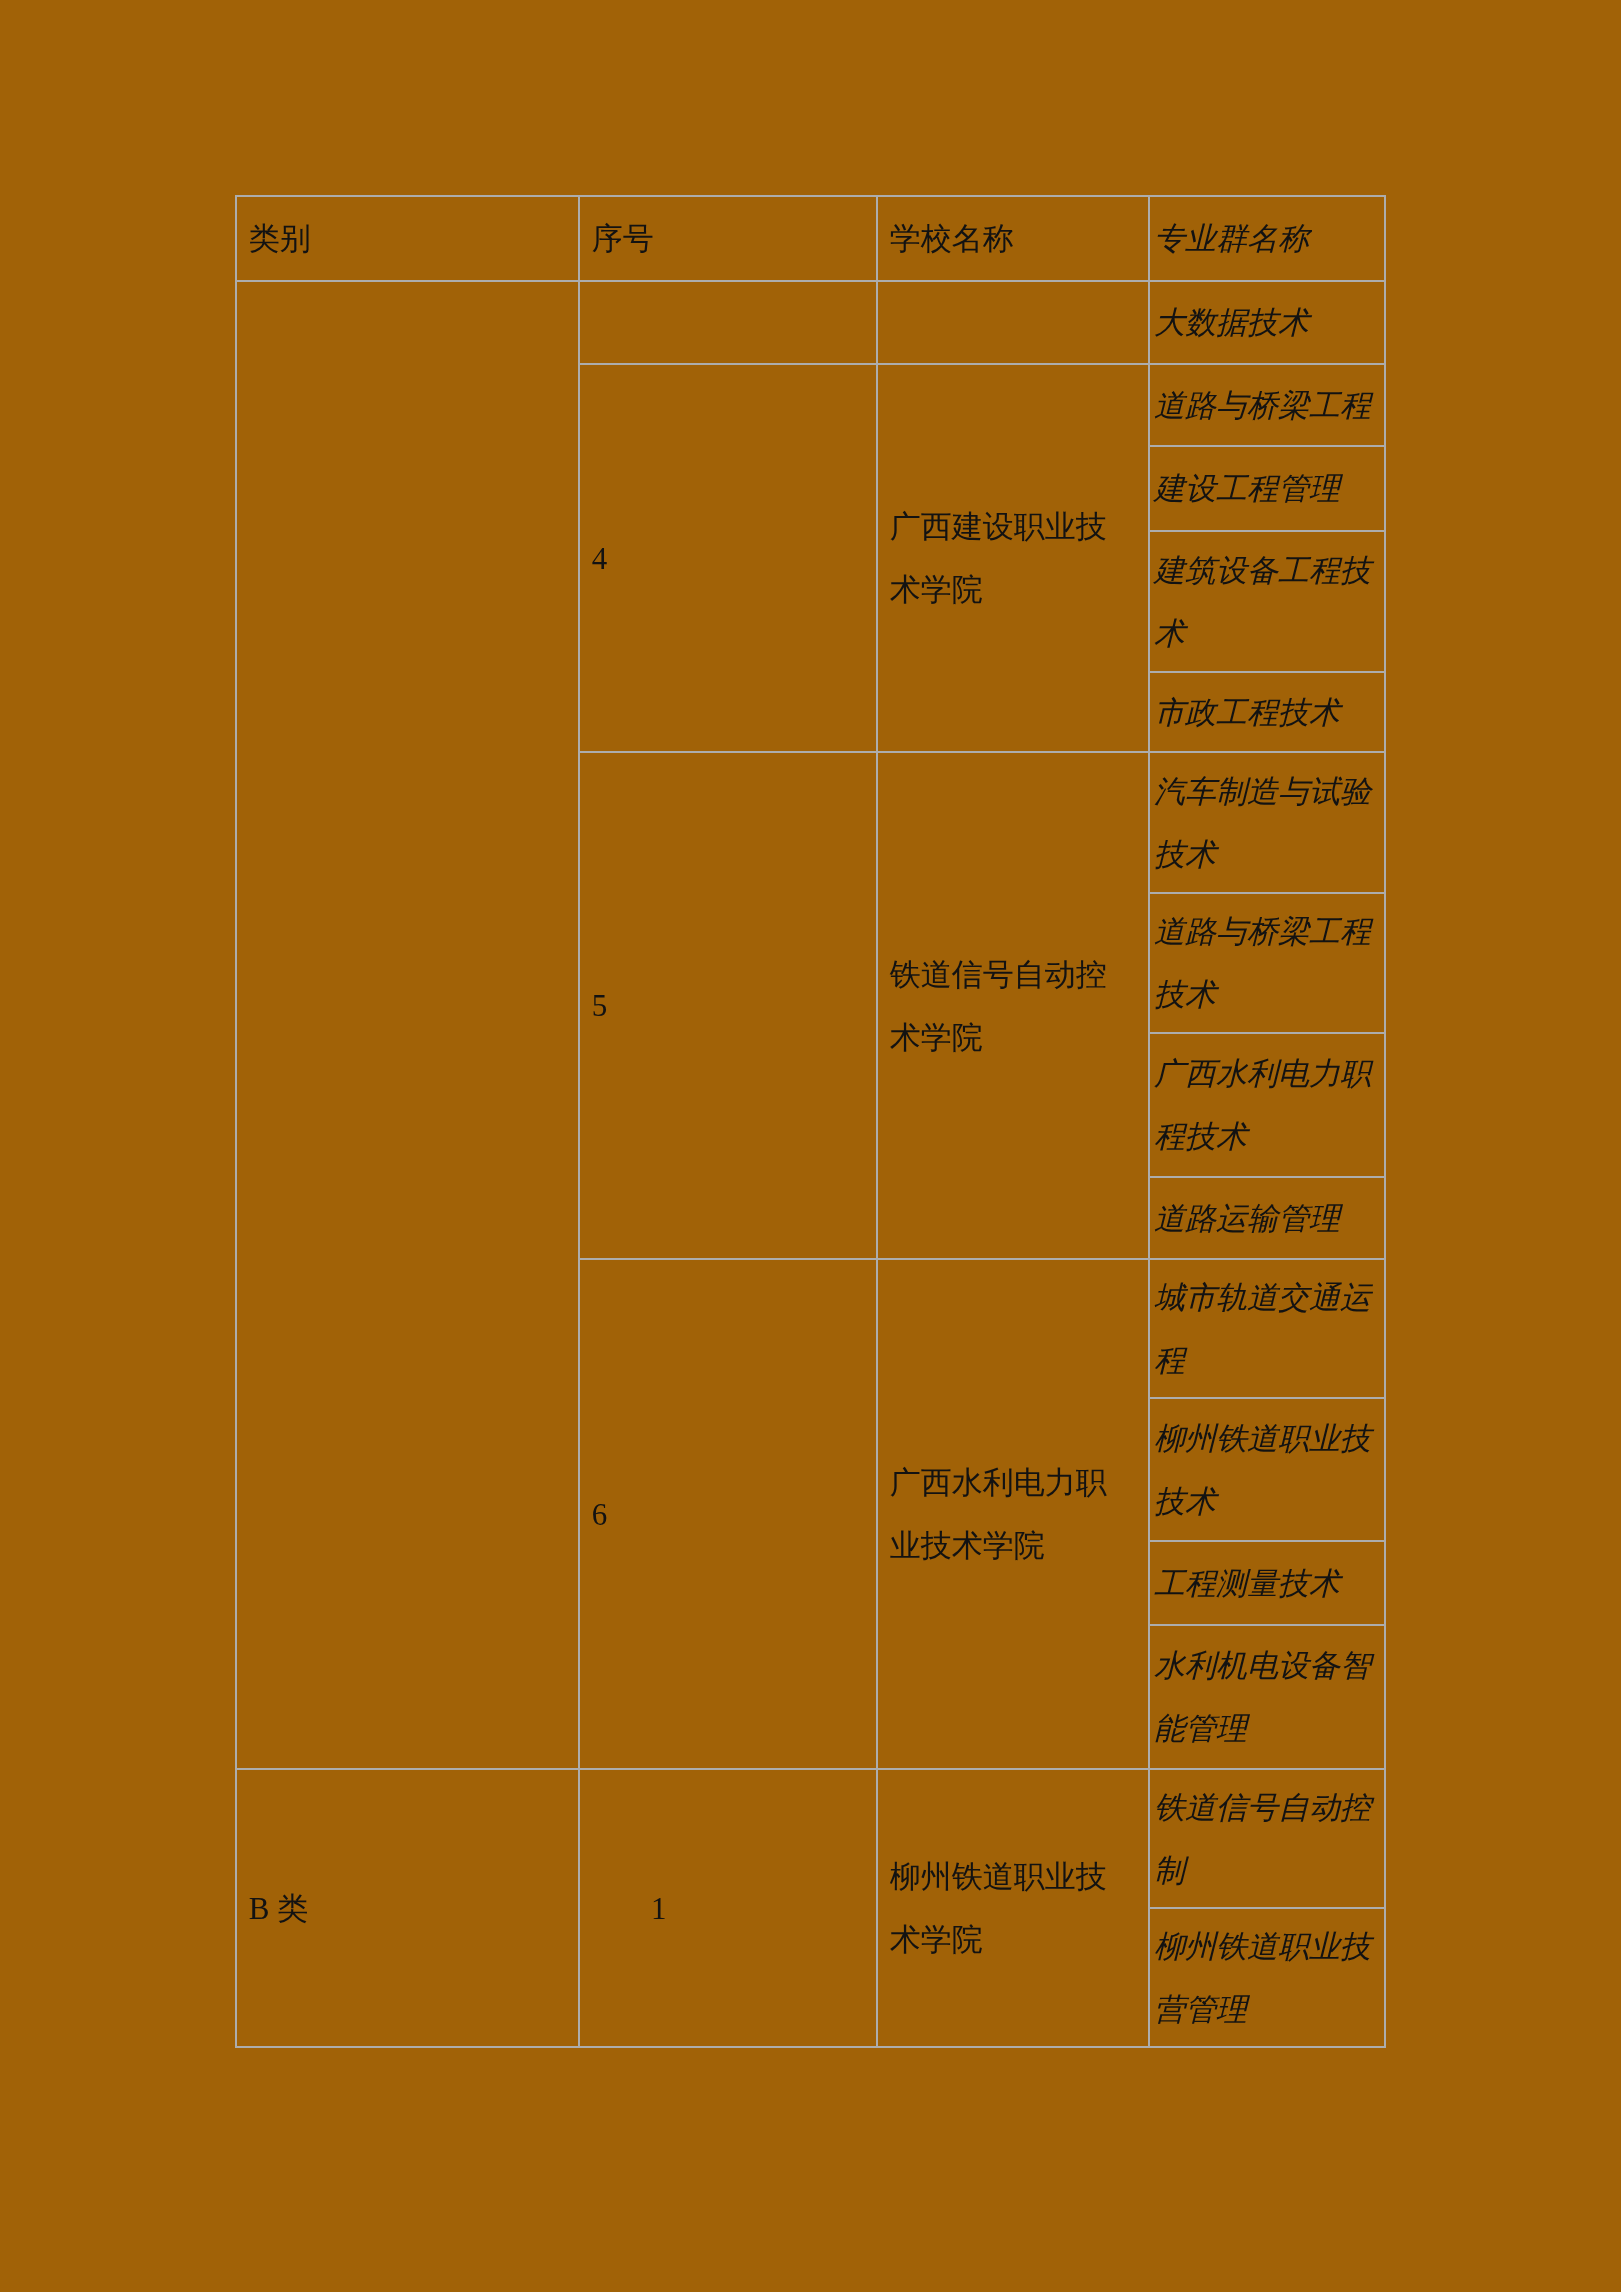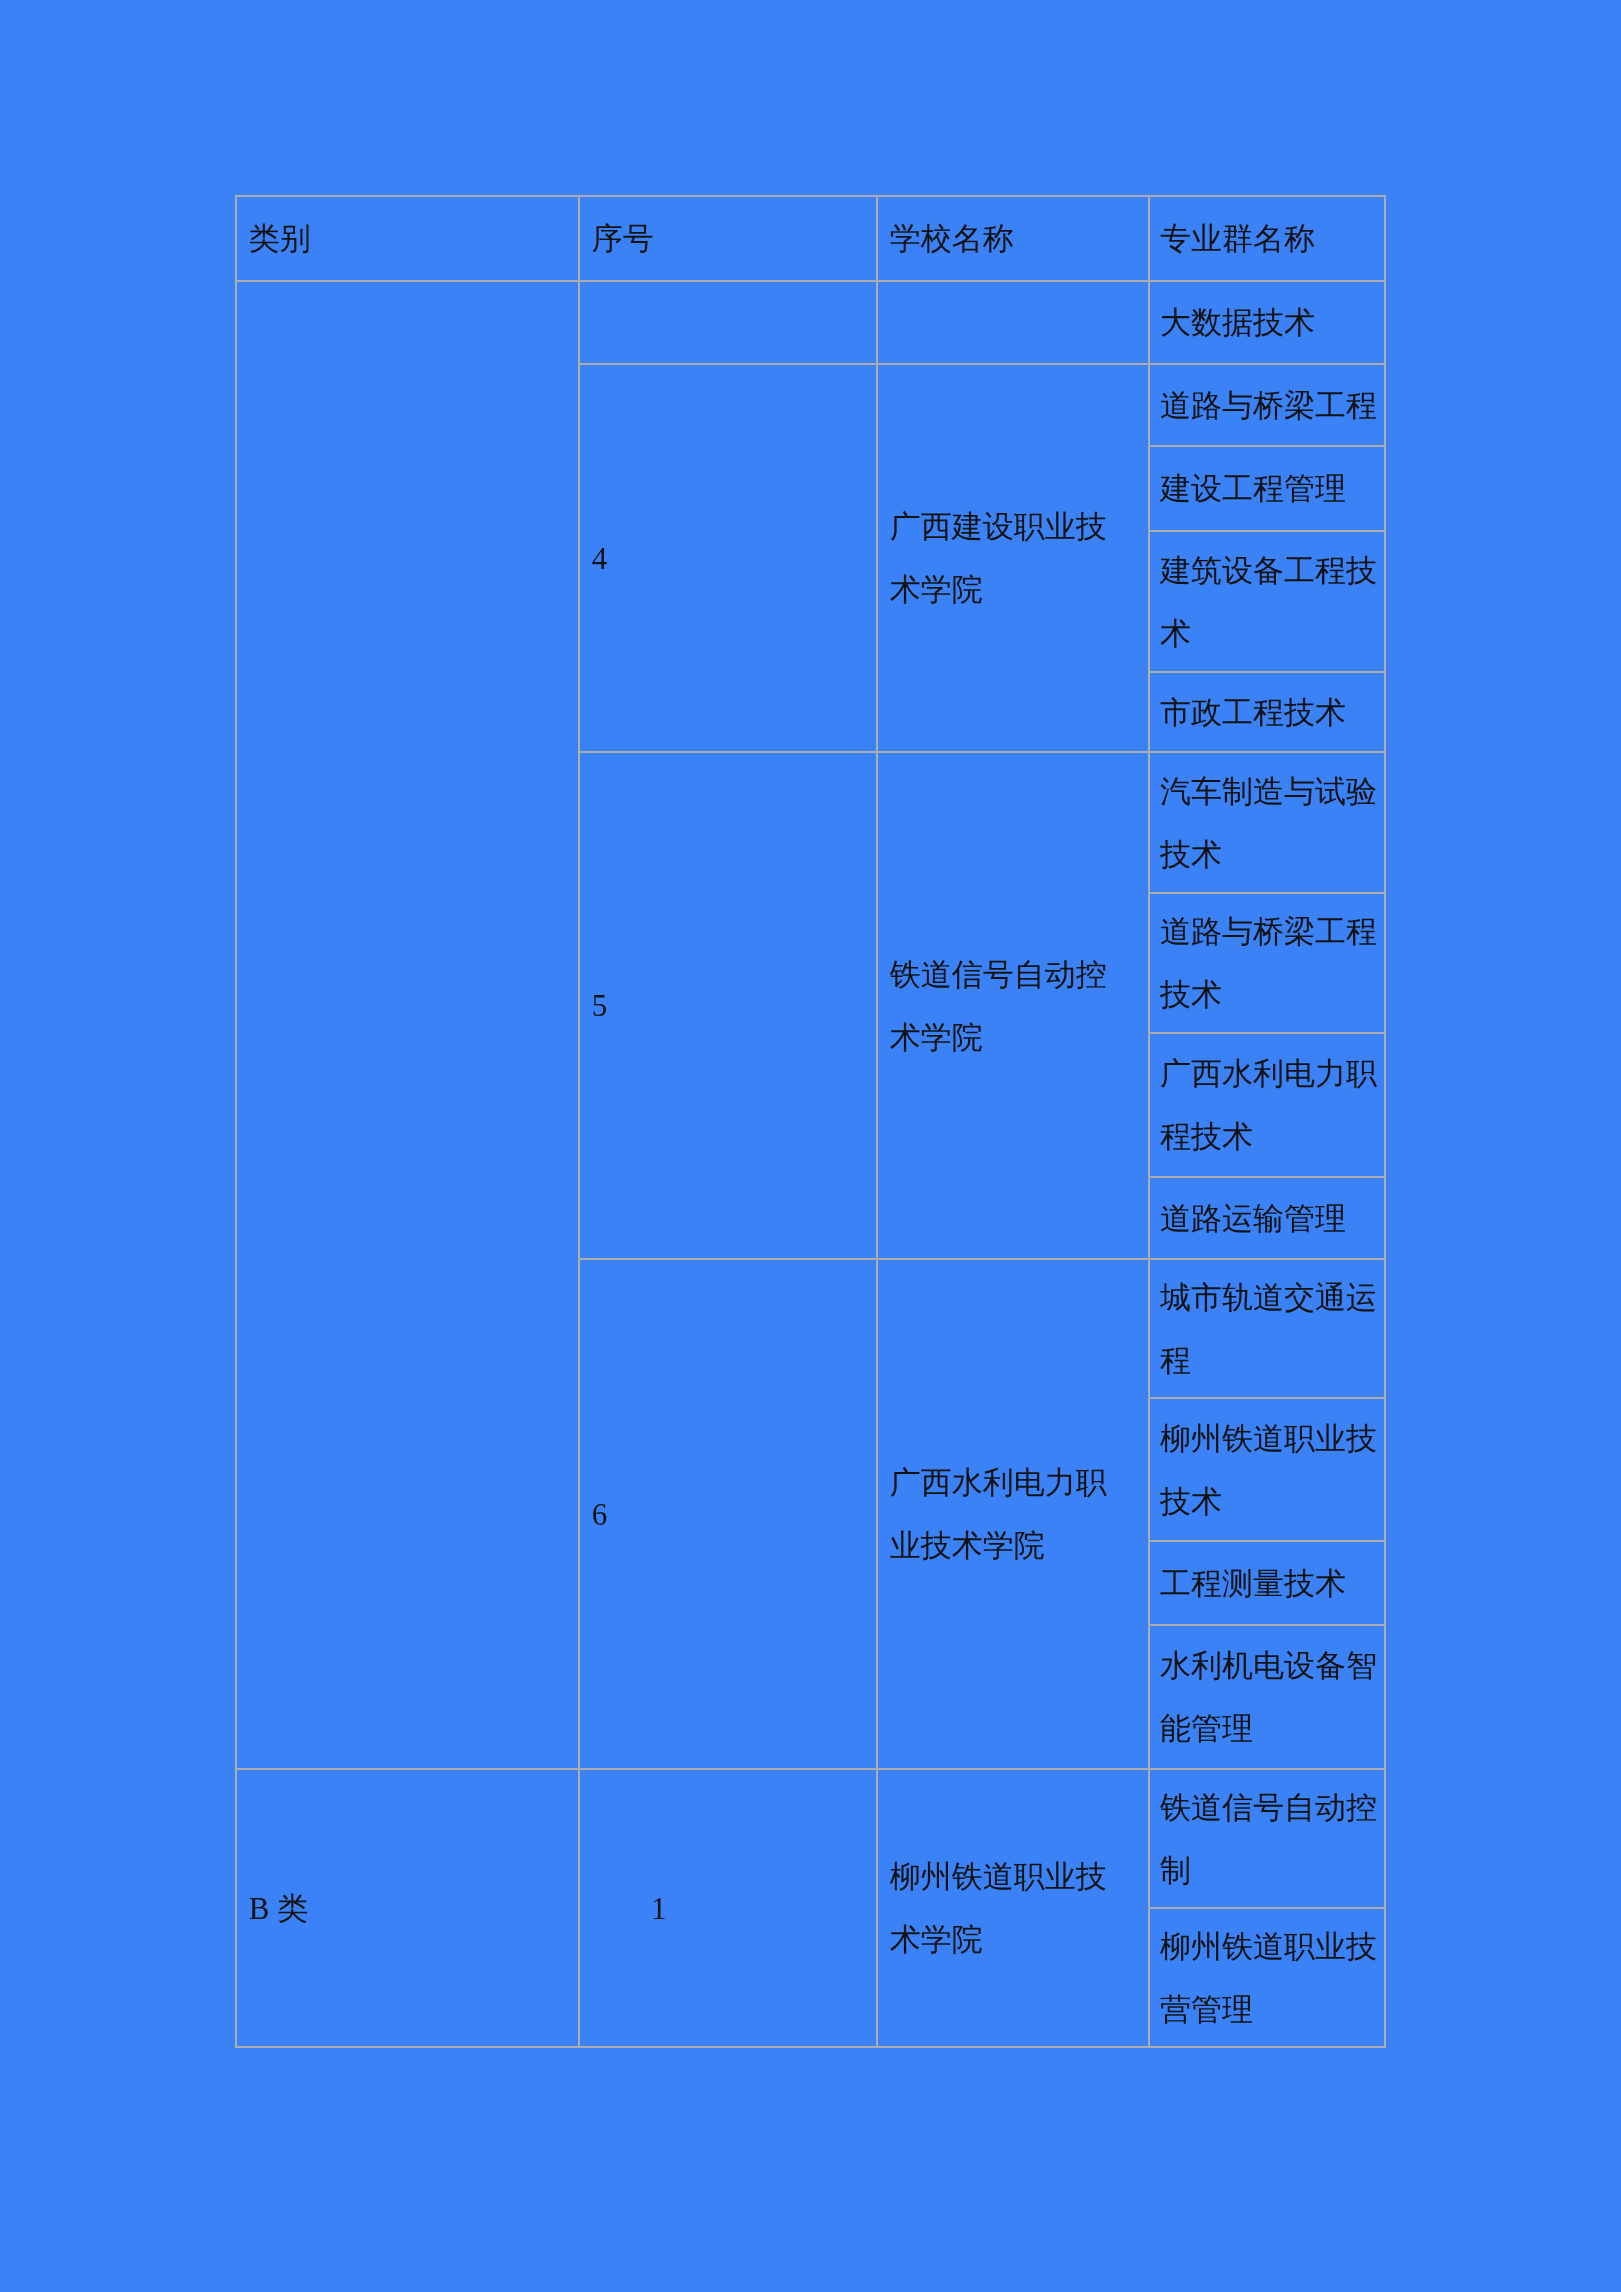--- a/index.html
+++ b/index.html
@@ -4,21 +4,21 @@
 <style>
   html, body {
     margin: 0;
     padding: 0;
     background: #ffffff;
   }
   .page {
     position: relative;
     width: 1621px;
     height: 2293px;
-    background: #3b82f6;
+    background: #a16207;
     font-family: "Liberation Serif", "DejaVu Serif", serif;
     color: #121212;
     overflow: hidden;
   }
   table.tbl {
     position: absolute;
     left: 235px;
     top: 195px;
     border-collapse: collapse;
     table-layout: fixed;
@@ -28,22 +28,23 @@
     vertical-align: middle;
     text-align: left;
     padding: 0 5.9px 0 11.8px;
     font-size: 31px;
     line-height: 63px;
     font-weight: normal;
     white-space: pre-line;
     overflow: hidden;
   }
   table.tbl td.major {
-    padding-left: 10px;
+    padding-left: 4px;
     padding-right: 2px;
+    font-style: italic;
   }
   table.tbl td.indent {
     padding-left: 71px;
   }
 </style>
 </head>
 <body>
 
 <div class="page">
   <table class="tbl">

